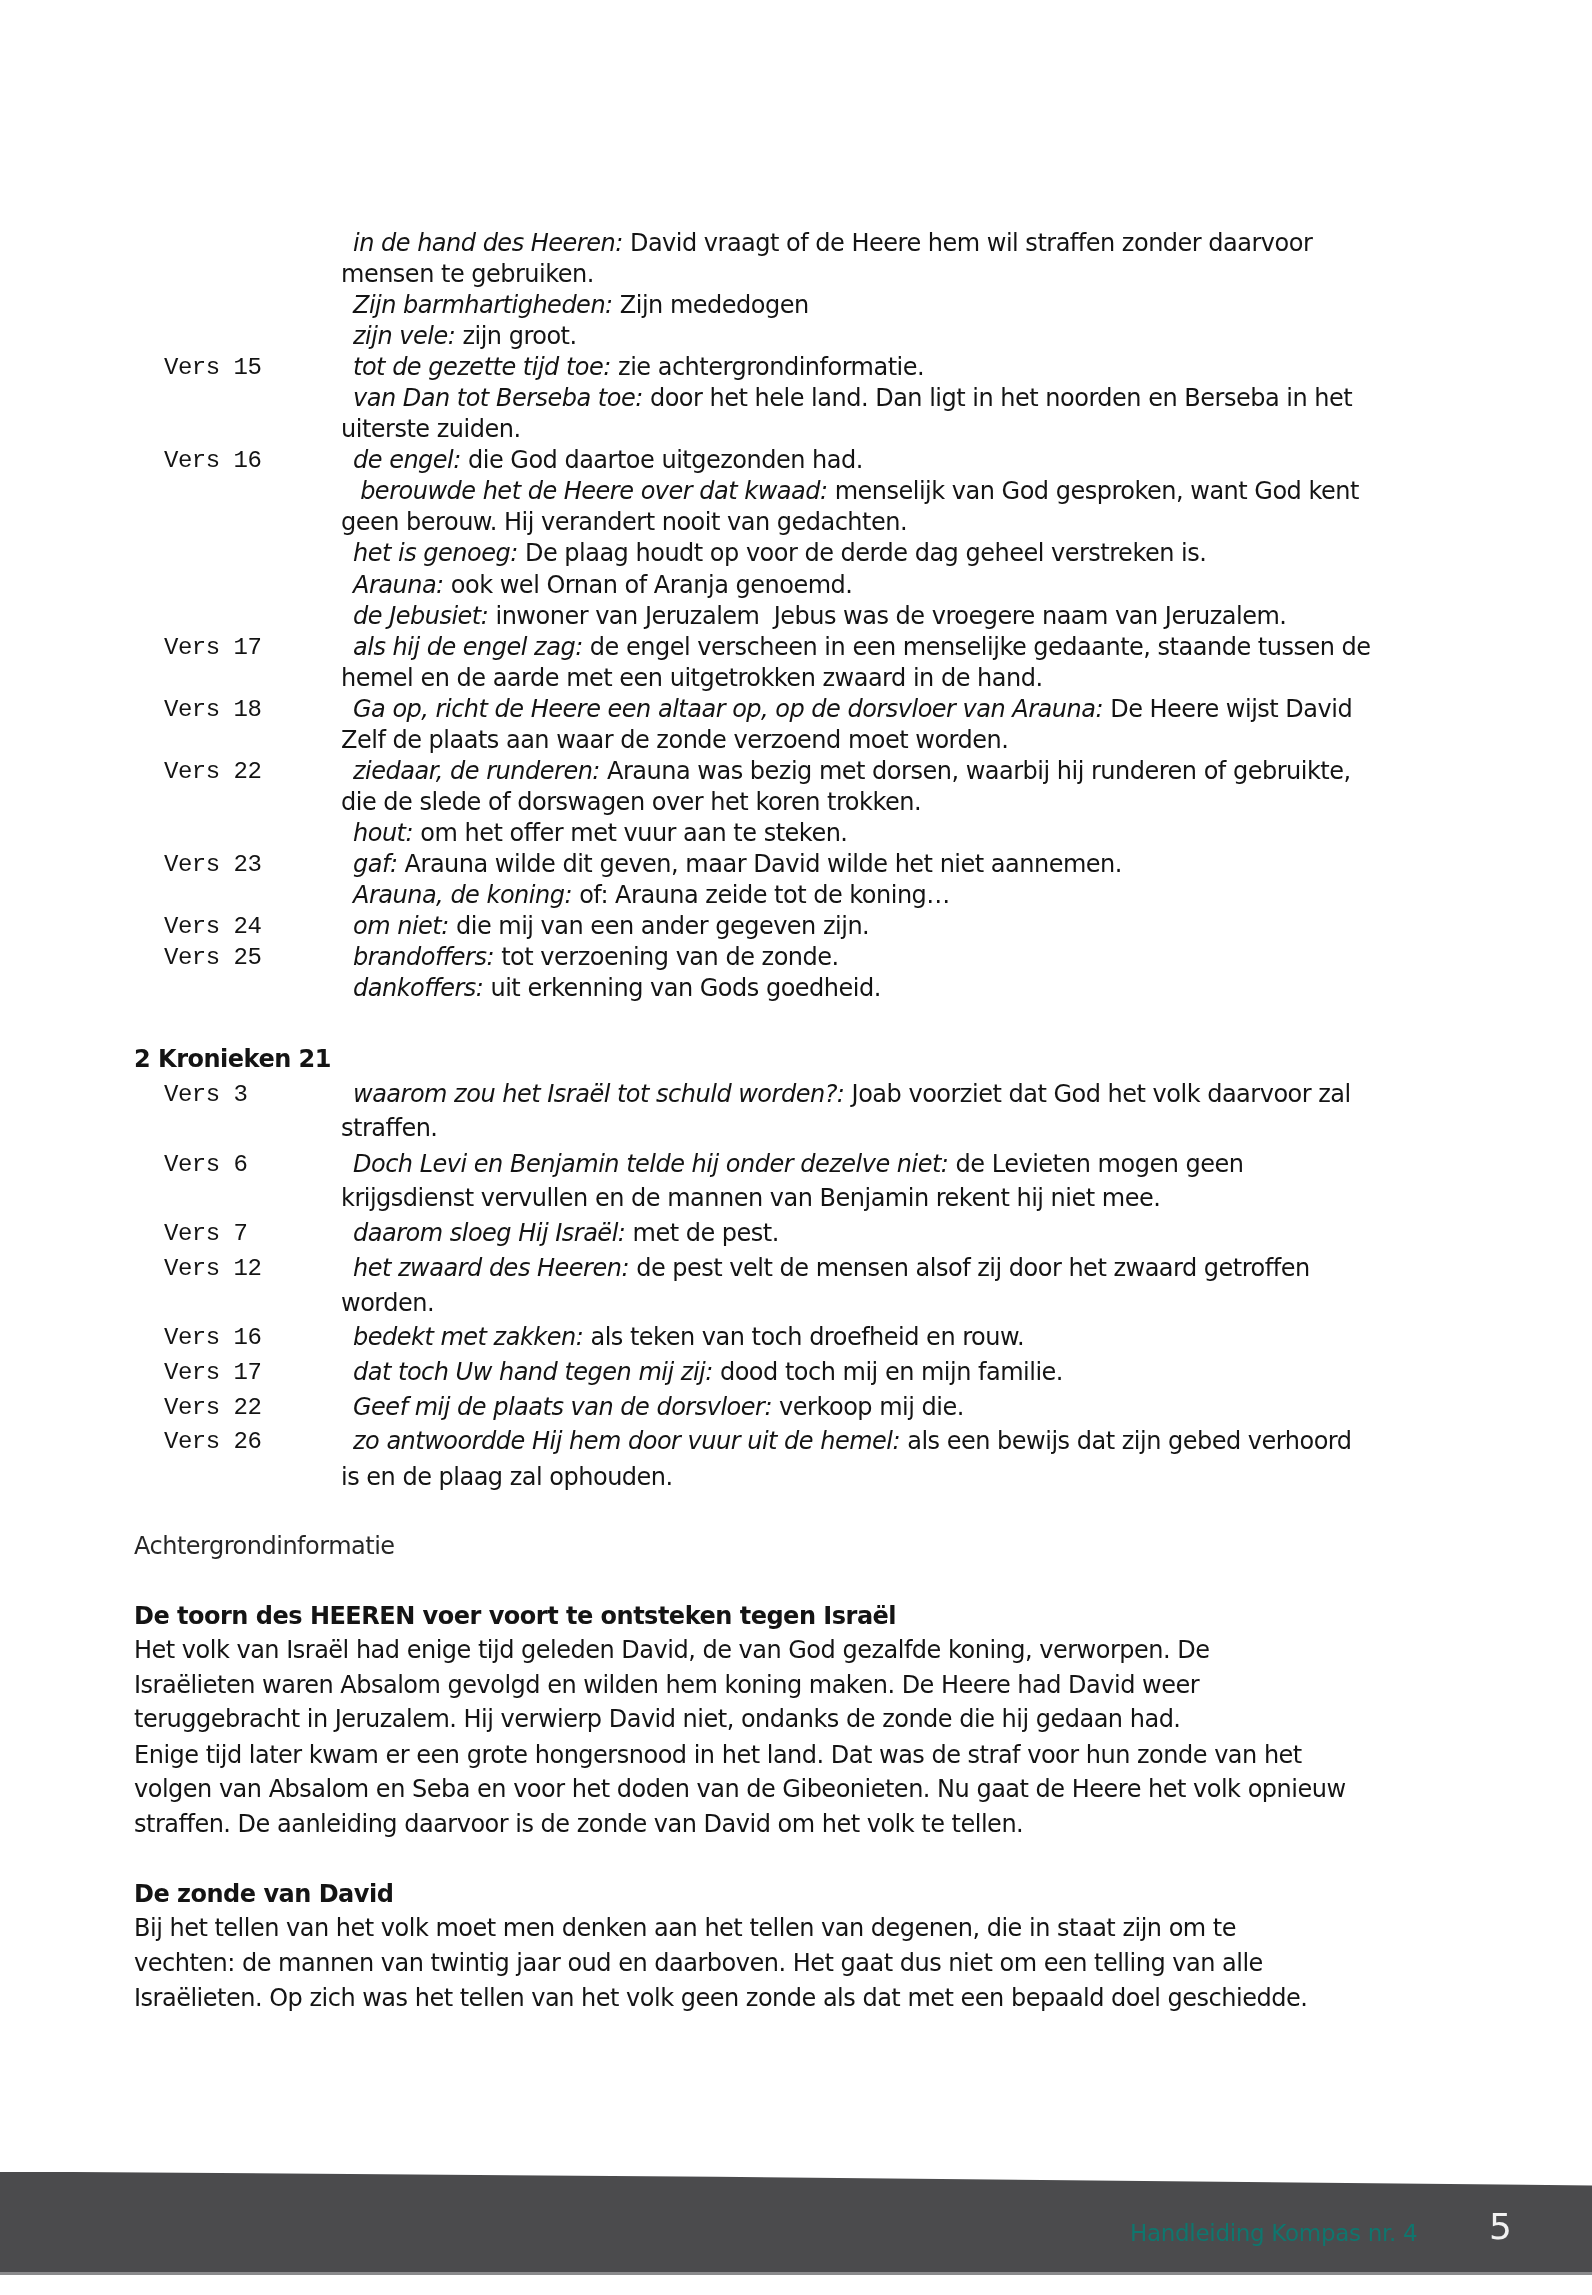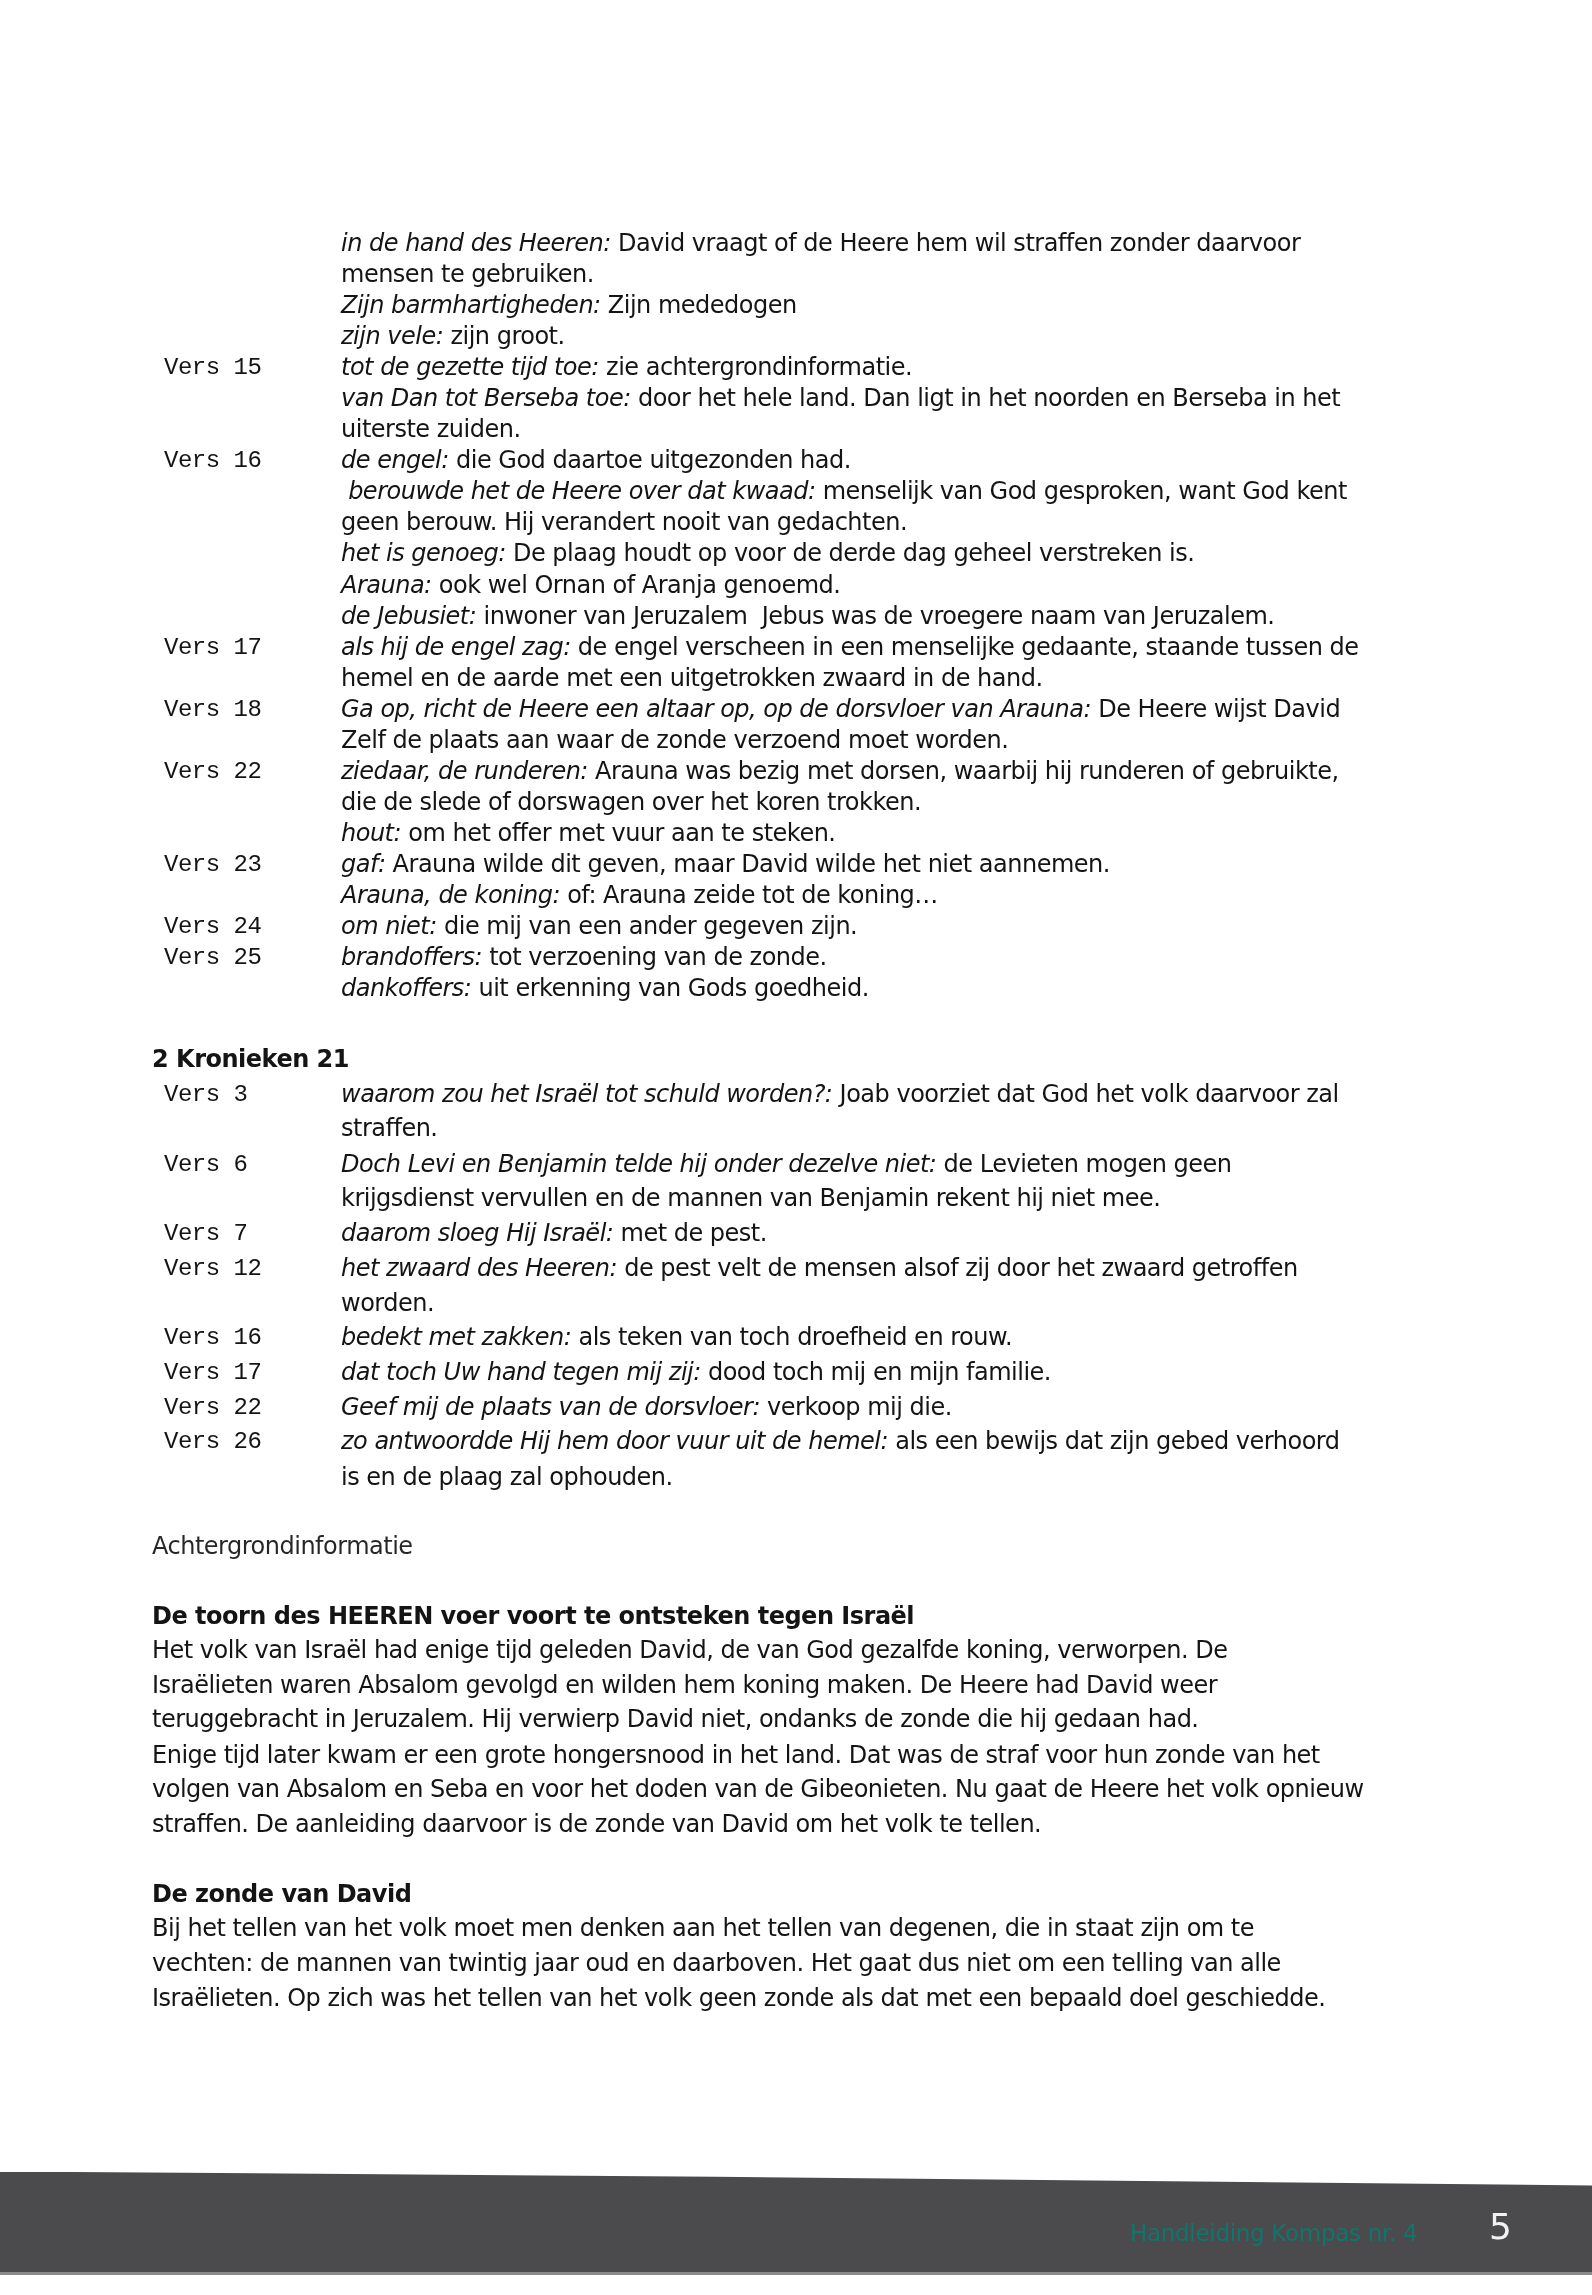--- a/index.html
+++ b/index.html
@@ -1,22 +1,22 @@
 <!DOCTYPE html>
 <html style="font-size:14px"><head>
 <meta charset="utf-8">
 <style>
   html, body { margin:0; padding:0; background:#ffffff; }
   body { width:1592px; height:2295px; position:relative; overflow:hidden;
          font-family:"DejaVu Sans", sans-serif; color:#141414; }
   .line { position:absolute; white-space:pre; font-size:24px; line-height:31px; height:31px; letter-spacing:-0.5px; }
   .lbl { left:164px;font-family:Liberation Mono, monospace; }
   .txt { left:341px; }
-  .full { left:152px; }
-  .it { font-style:italic; }
+  .full { left:134px; }
+  .it { font-style:italic;margin-left:12px; }
   .b { font-weight:bold; }
   .sb { font-weight:normal; opacity:0.92; }
   #footer { position:absolute; left:0; top:2168px; width:1592px; height:107px; }
   #footer .band { position:absolute; left:0; top:3.5px; width:1592px; height:102px; background:#4b4b4d;
                   clip-path:polygon(0 0, 45% 5.2px, 100% 14px, 100% 100%, 0 100%); }
   #footer .edge { position:absolute; left:0; bottom:0; width:1592px; height:2.6px; background:#8a8a8c; }
   #footer .title { position:absolute; left:1130px; top:52px; font-size:23px; color:#0f766e; letter-spacing:-0.3px; white-space:pre; }
   #footer .pno { position:absolute; left:1489px; top:38px; font-size:36px; color:#f2f2f2; }
 </style>
 </head>

